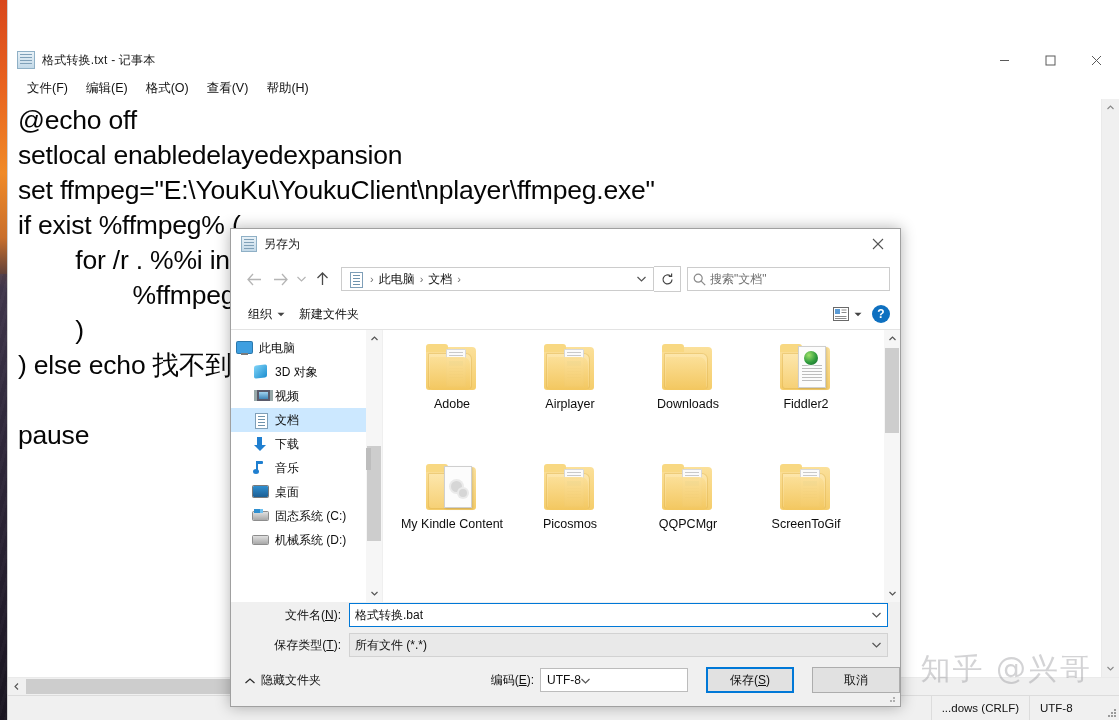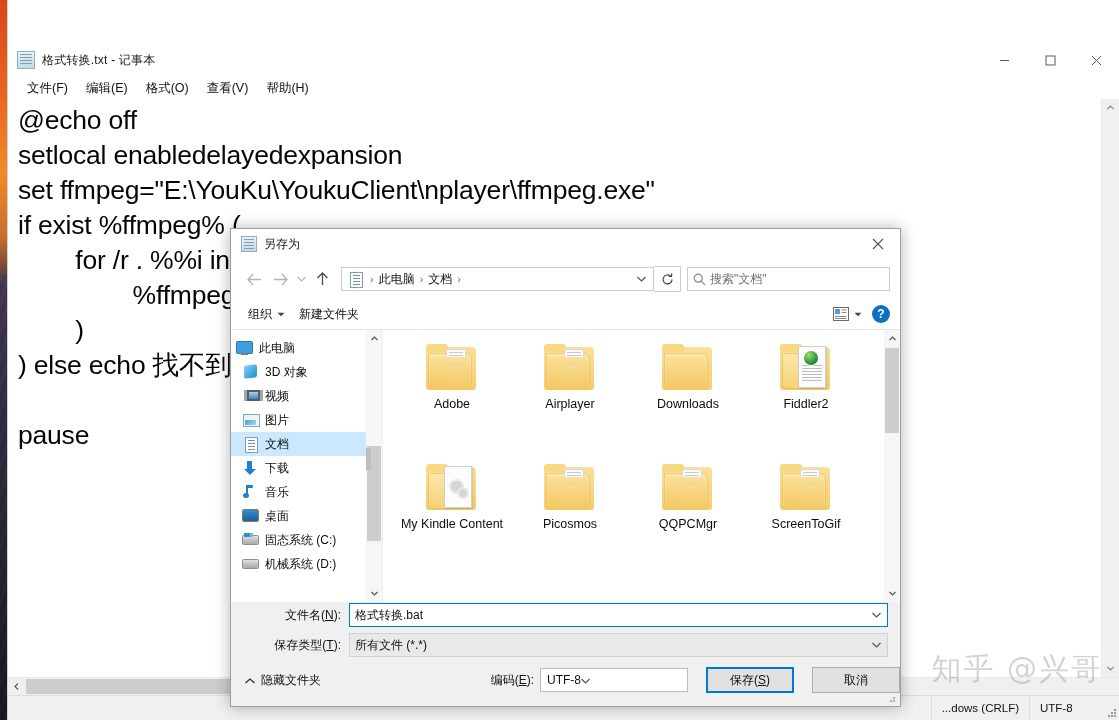--- a/index.html
+++ b/index.html
@@ -129,21 +129,21 @@
 
   #dlg-body{flex:1 1 auto;display:flex;background:#fff;min-height:0;}
   
   #tree{
     flex:0 0 135px;width:135px;background:#fff;padding-top:6px;overflow:hidden;position:relative;
   }
   .tree-item{
     height:24px;display:flex;align-items:center;font-size:12px;color:#0d0d0d;padding-left:6px;
     white-space:nowrap;
   }
-  .tree-item.lvl1{padding-left:12px;}
+  .tree-item.lvl1{padding-left:22px;}
   .tree-item.sel{background:#cce8ff;}
   .tree-item .ti-icon{width:16px;height:16px;margin-right:6px;flex:0 0 16px;position:relative;}
   #tree-scroll{
     flex:0 0 16px;width:16px;background:#f6f6f6;position:relative;
     display:flex;flex-direction:column;justify-content:space-between;align-items:center;
     border-right:1px solid #efefef;
   }
   #tree-thumb{position:absolute;left:1px;top:116px;width:14px;height:95px;background:#cdcdcd;}
   #tree-seam{position:absolute;left:0;top:118px;width:5px;height:22px;background:#bdbdbd;}
 
@@ -243,21 +243,21 @@
   .ico-music:after{content:"";position:absolute;left:-3px;top:8px;width:6px;height:5px;border-radius:50%;background:#1f7fd0;}
   .ico-music:before{content:"";position:absolute;left:0px;top:0px;width:7px;height:3px;background:#1f7fd0;border-radius:1px;}
   .ico-desktop{position:absolute;left:0;top:2px;width:15px;height:11px;background:linear-gradient(180deg,#2f8fd0,#1d5f94);border-radius:1px;box-shadow:0 0 0 1px #7a7a7a;}
   .ico-drive{position:absolute;left:0;top:4px;width:15px;height:8px;background:linear-gradient(180deg,#e0e0e0,#a8a8a8);border-radius:1px;box-shadow:0 0 0 1px #8d8d8d;}
   .ico-drive.ssd:after{content:"";position:absolute;left:1px;top:-3px;width:6px;height:4px;background:#2f8fd0;box-shadow:3px 0 0 #6fc0ef;}
   .ico-notepad{position:absolute;left:0;top:0;width:100%;height:100%;background:linear-gradient(180deg,#e8f1f7,#c3d9e8);border:1px solid #8fb0c6;box-sizing:border-box;}
   .ico-notepad:after{content:"";position:absolute;left:2px;top:2px;right:2px;height:1px;background:#7fa0b8;
     box-shadow:0 3px 0 #7fa0b8,0 6px 0 #7fa0b8,0 9px 0 #7fa0b8;}
   
   #watermark{
-    position:absolute;right:16px;bottom:30px;font-size:30px;color:rgba(150,150,155,.42);
+    position:absolute;right:27px;bottom:30px;font-size:30px;color:rgba(150,150,155,.42);
     font-family:"DejaVu Sans",sans-serif;letter-spacing:2px;pointer-events:none;white-space:nowrap;
   }
 </style>
 </head>
 <body>
 
 <div id="desktop"></div>
 
 <div id="notepad">
 
@@ -463,26 +463,20 @@
         <span class="ti-icon">
             <span class="ico-3d"></span>
           </span>
         <span>3D 对象</span>
       </div>
       <div class="tree-item lvl1">
         <span class="ti-icon">
             <span class="ico-video"></span>
           </span>
         <span>视频</span>
-      </div>
-      <div class="tree-item lvl1">
-        <span class="ti-icon">
-            <span class="ico-pic"></span>
-          </span>
-        <span>图片</span>
       </div>
       <div class="tree-item lvl1 sel">
         <span class="ti-icon">
             <span class="ico-doc"></span>
           </span>
         <span>文档</span>
       </div>
       <div class="tree-item lvl1">
         <span class="ti-icon">
             <span class="ico-down"></span>

